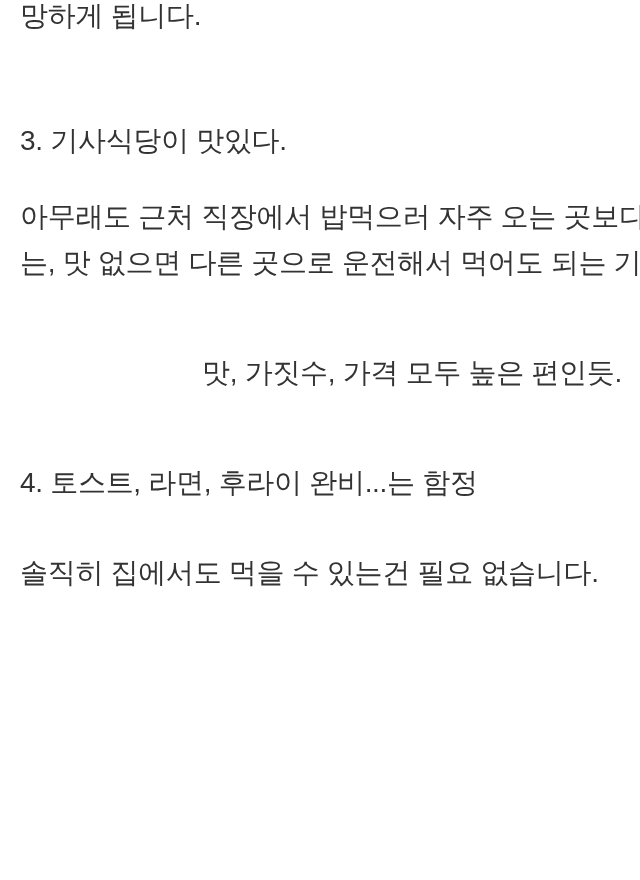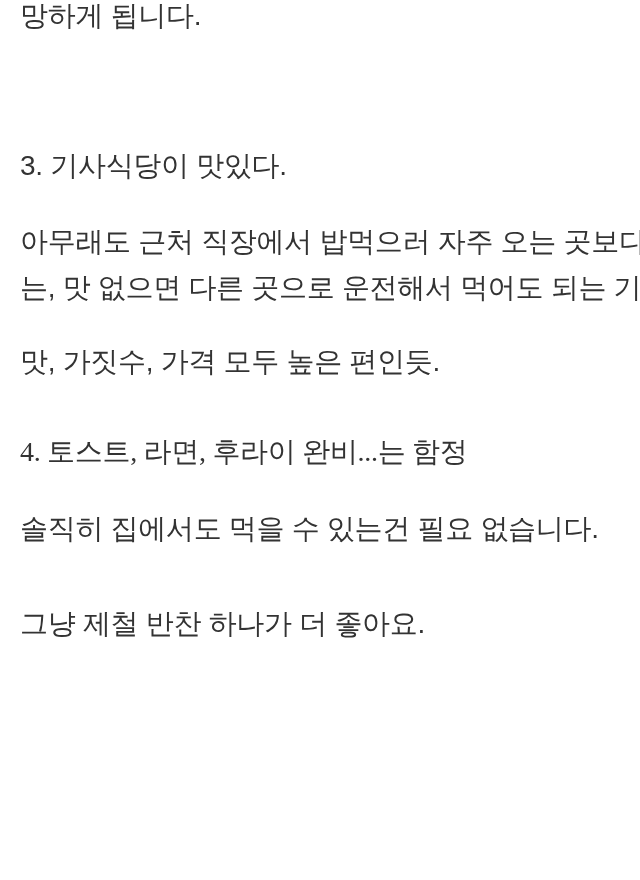--- a/index.html
+++ b/index.html
@@ -25,25 +25,25 @@
   .para {
     margin: 0;
     padding: 0;
   }
   .line {
     display: block;
     white-space: nowrap;
   }
   
   .p0 { margin-top: -7px; }
-  .p1 { margin-top: 104px; }
+  .p1 { margin-top: 79px; }
   .p2 { margin-top: 30px; }
-  .p3 { margin-top: 28px; }
-  .p4 { margin-top: 44px; font-family: Liberation Serif, serif; }
-  .p5 { margin-top: 31px; }
+  .p3 { margin-top: 64px; text-align: right; }
+  .p4 { margin-top: 64px; }
+  .p5 { margin-top: 44px; }
   .p6 { margin-top: 49px; }
 </style>
 </head>
 <body>
 
 <main class="post">
 
   <p class="para p0">
     <span class="line">망하게 됩니다.</span>
   </p>
@@ -62,17 +62,14 @@
   </p>
 
   <p class="para p4">
     <span class="line">4. 토스트, 라면, 후라이 완비...는 함정</span>
   </p>
 
   <p class="para p5">
     <span class="line">솔직히 집에서도 먹을 수 있는건 필요 없습니다.</span>
   </p>
 
-  <p class="para p6">
-    <span class="line">그냥 제철 반찬 하나가 더 좋아요.</span>
-  </p>
 
 </main>
 
 </body></html>

